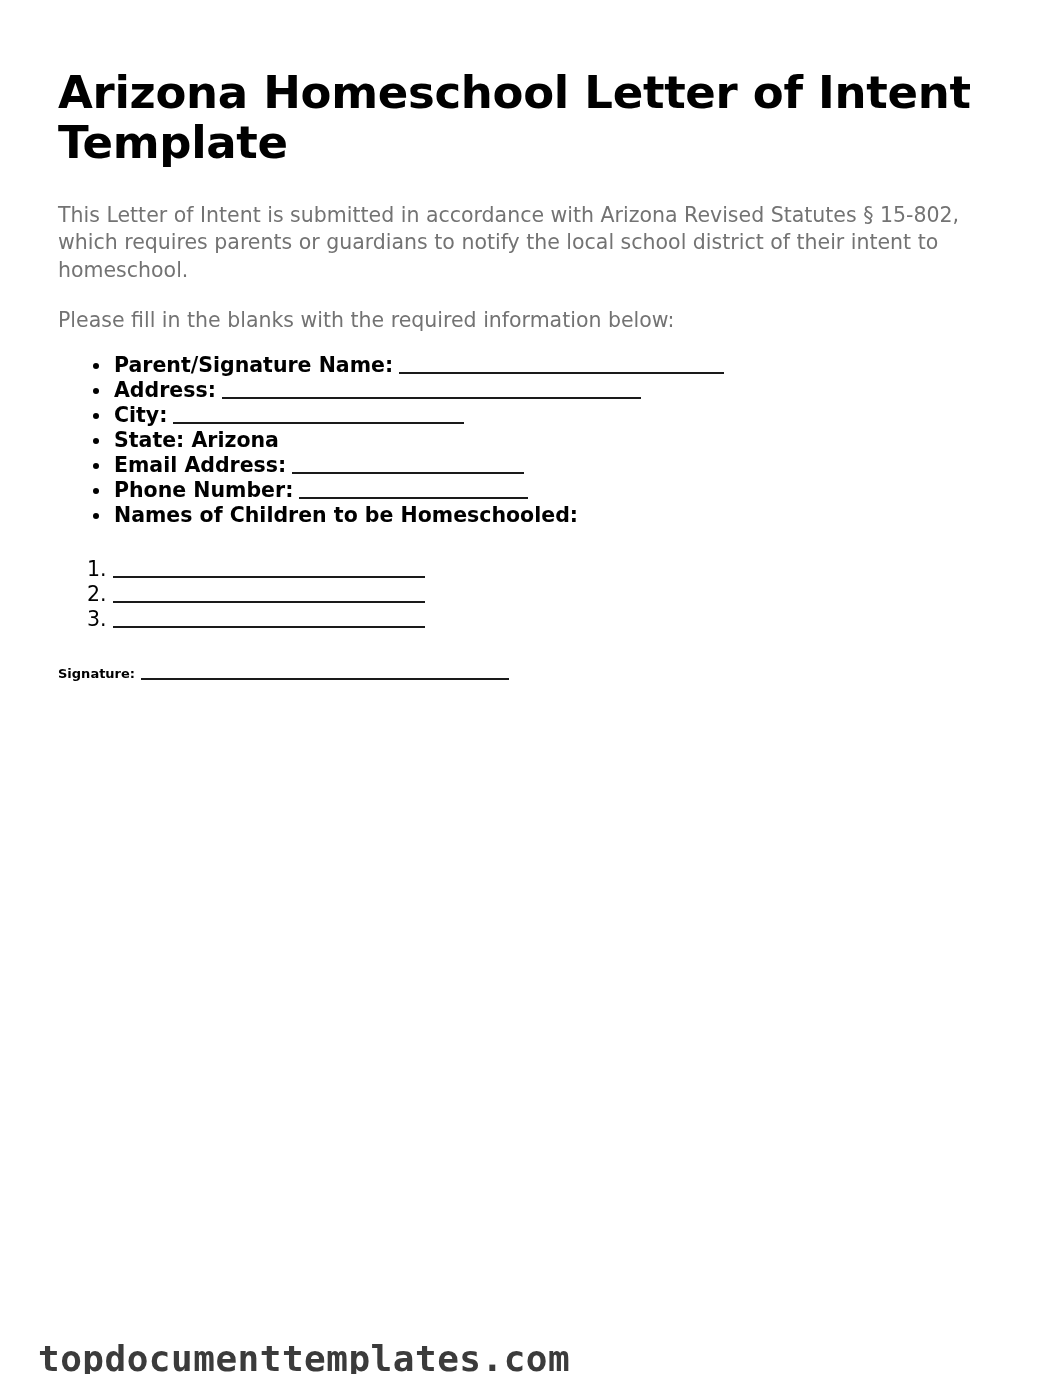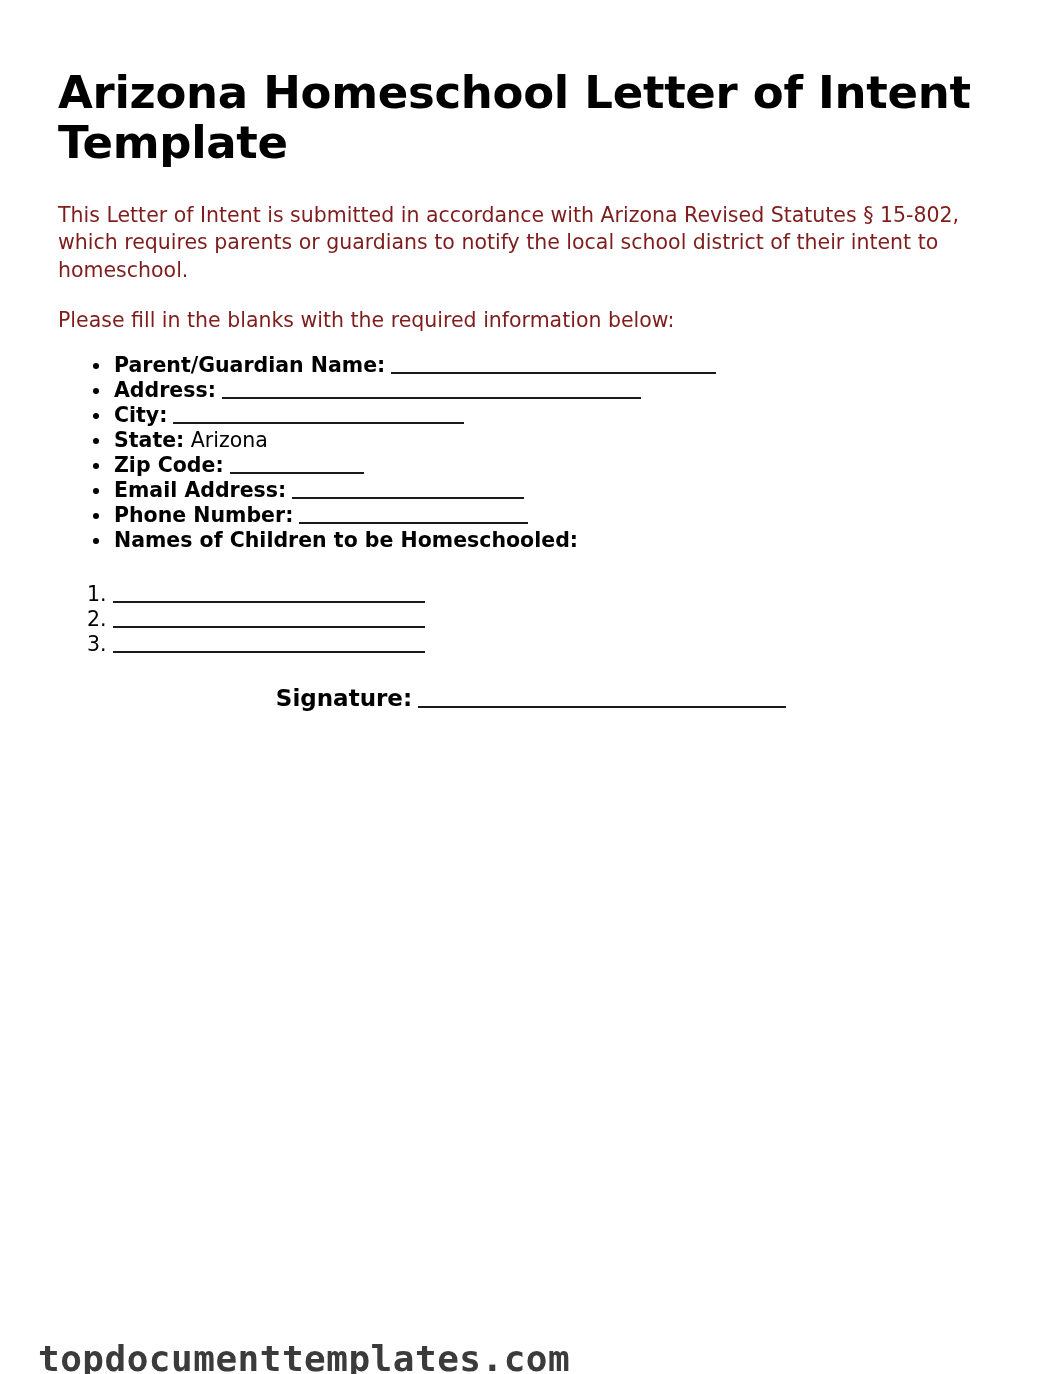--- a/index.html
+++ b/index.html
@@ -44,21 +44,21 @@
     margin: 0 0 0 0;
     color: #000;
     font-family: "DejaVu Sans", "Liberation Sans", sans-serif;
   }
 
   
   .para {
     font-size: 20.5px;
     line-height: 1.35;
     margin: 0;
-    color: #7f1d1d;
+    color: #737373;
   }
   .para.intro { margin-top: 33px; }
   .para.fill  { margin-top: 22px; }
   .para.declare { margin-top: 0; }
 
   
   ul.fields {
     list-style: none;
     margin: 19px 0 0 0;
     padding: 0 0 0 34px;
@@ -74,21 +74,21 @@
     content: "";
     position: absolute;
     left: 1px;
     top: 10px;
     width: 6px;
     height: 6px;
     background: #000;
     border-radius: 50%;
   }
   .lbl { font-weight: bold; }
-  .val { font-weight: normal; }
+  .val { font-weight: bold; }
 
   
   .blank {
     display: inline-block;
     vertical-align: -2px;
     border-bottom: 2.2px solid #1a1a1a;
     height: 11px;
     margin-left: 6px;
   }
 
@@ -107,24 +107,23 @@
   }
   ol.children > li::before {
     content: counter(kid) ".";
     font-weight: normal;
     margin-right: 2px;
   }
   ol.children .blank { margin-left: 4px; }
 
   
   .sig-row {
-    font-size: 23px;
+    font-size: 13px;
     line-height: 24.9px;
     white-space: nowrap;
-    text-align: center;
   }
   .sig-row.signature { margin-top: 30px; }
   .sig-row.date      { margin-top: 26px; }
   .sig-row .lbl { font-weight: bold; }
 
   
   .footer-mark {
     position: absolute;
     left: 38px;
     top: 1332px;
@@ -143,25 +142,24 @@
 
   <div class="content">
 
     <h1 class="doc-title">Arizona Homeschool Letter of Intent Template</h1>
 
     <p class="para intro">This Letter of Intent is submitted in accordance with Arizona Revised Statutes § 15-802, which requires parents or guardians to notify the local school district of their intent to homeschool.</p>
 
     <p class="para fill">Please fill in the blanks with the required information below:</p>
 
     <ul class="fields" id="fields-list">
-        <li><span class="lbl">Parent/Guardian Name:</span><span class="blank" style="width: 325px;"></span></li>
+        <li><span class="lbl">Parent/Signature Name:</span><span class="blank" style="width: 325px;"></span></li>
         <li><span class="lbl">Address:</span><span class="blank" style="width: 419px;"></span></li>
         <li><span class="lbl">City:</span><span class="blank" style="width: 291px;"></span></li>
         <li><span class="lbl">State:</span><span class="val"> Arizona</span></li>
-        <li><span class="lbl">Zip Code:</span><span class="blank" style="width: 134px;"></span></li>
         <li><span class="lbl">Email Address:</span><span class="blank" style="width: 232px;"></span></li>
         <li><span class="lbl">Phone Number:</span><span class="blank" style="width: 229px;"></span></li>
         <li><span class="lbl">Names of Children to be Homeschooled:</span></li>
       </ul>
 
     <ol class="children" id="children-list">
         <li><span class="blank" style="width: 312px;"></span></li>
         <li><span class="blank" style="width: 312px;"></span></li>
         <li><span class="blank" style="width: 312px;"></span></li>
       </ol>

